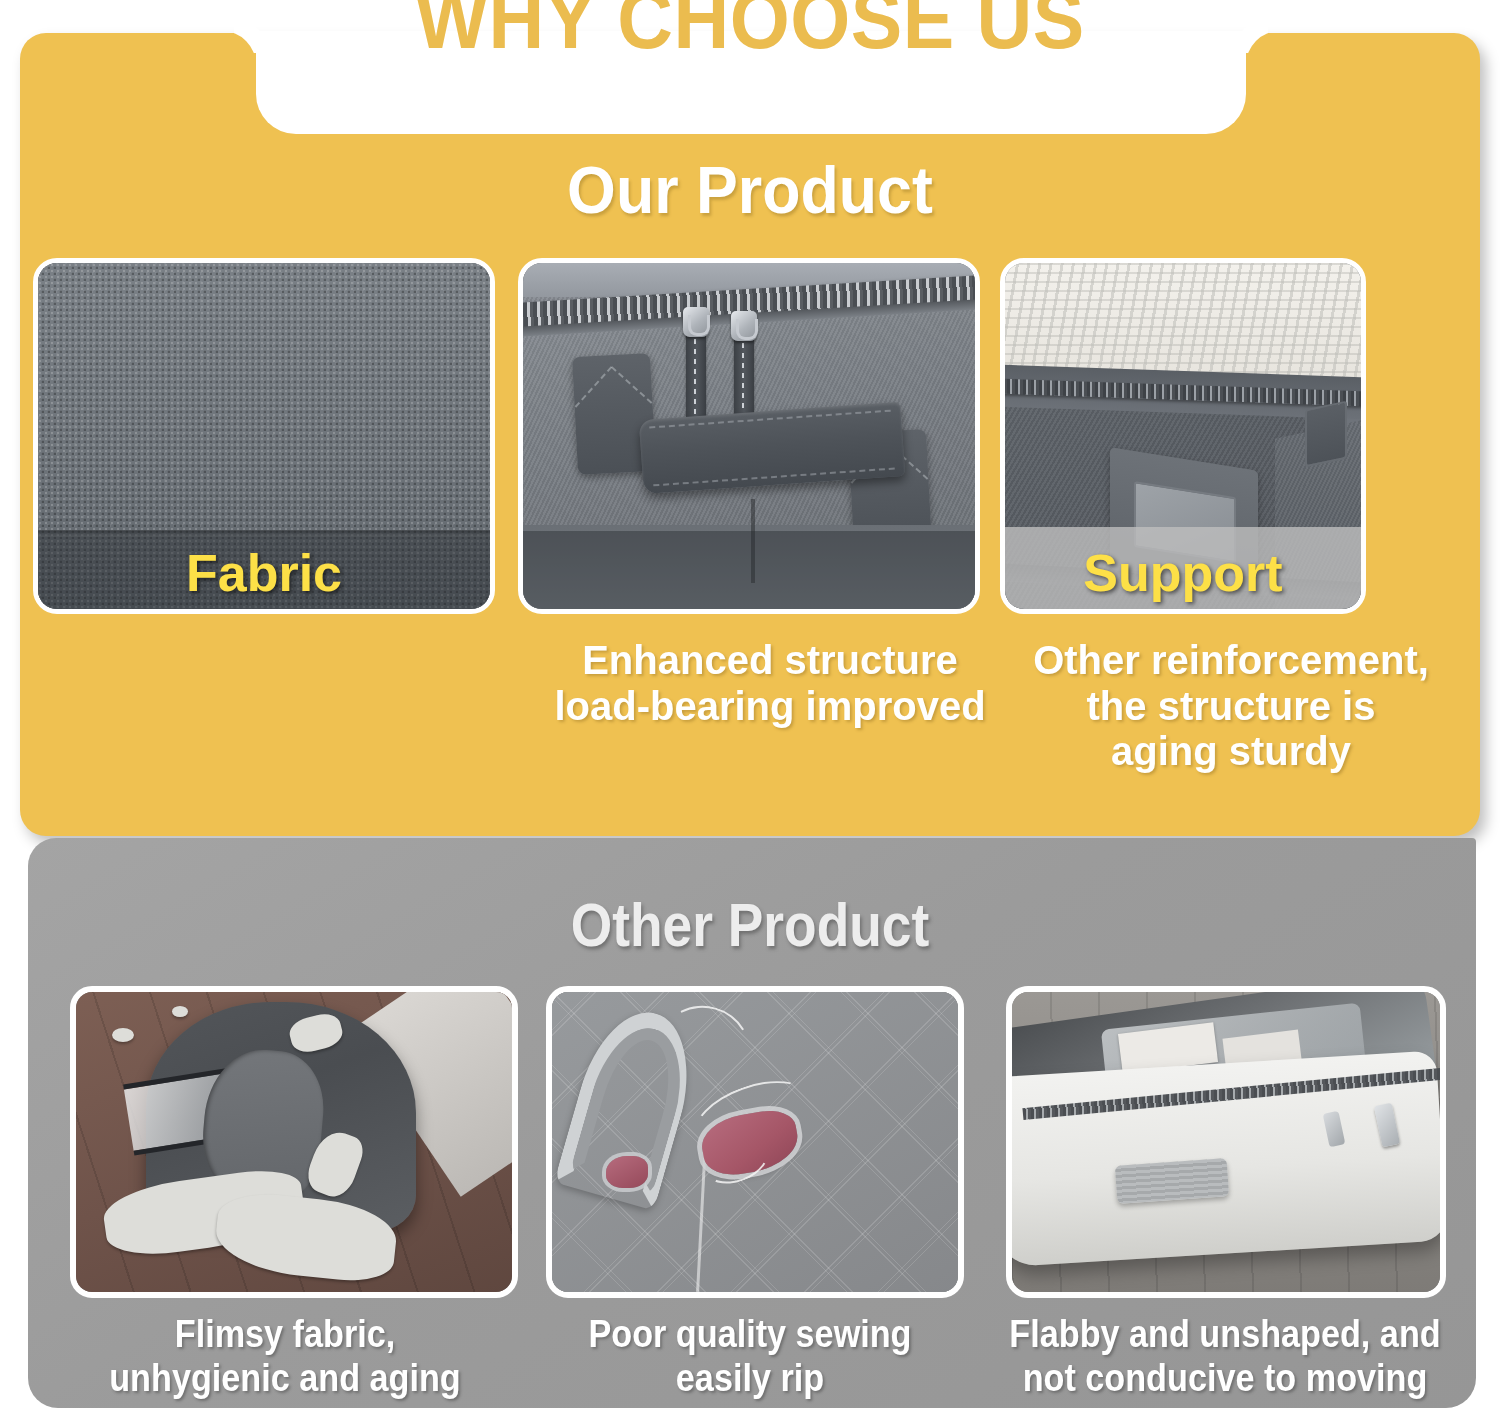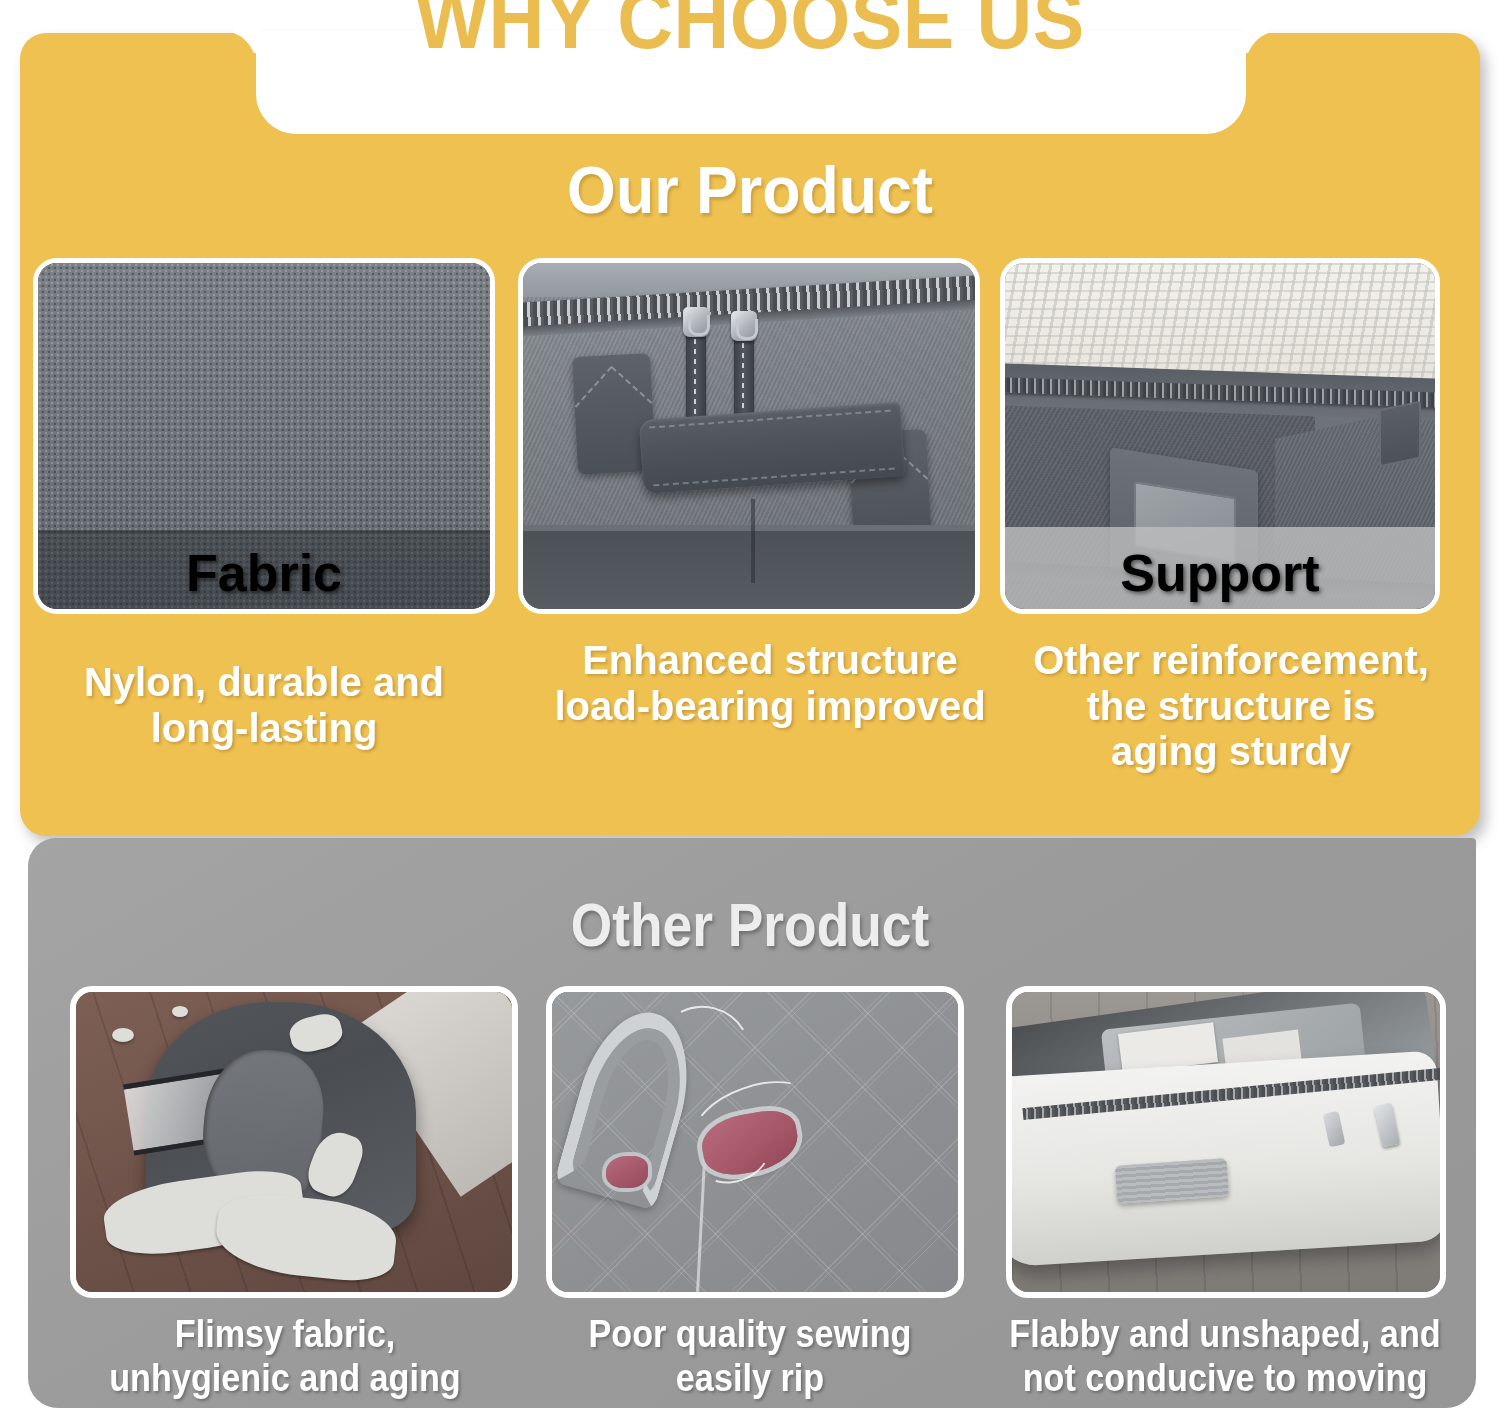--- a/index.html
+++ b/index.html
@@ -69,28 +69,28 @@
   
   .tile {
     position: absolute; top: 258px; height: 356px;
     border: 5px solid #ffffff;
     border-radius: 24px;
     overflow: hidden;
     background: #6e737a;
   }
   .tile-1 { left: 33px;  width: 462px; }
   .tile-2 { left: 518px; width: 462px; }
-  .tile-3 { left: 1000px; width: 440px; padding-left: 44px; }
+  .tile-3 { left: 1000px; width: 366px; padding-left: 44px; }
 
   .tile-photo { position: absolute; inset: 0; overflow: hidden; }
 
   .tile-label {
     position: absolute; left: 0; right: 0; bottom: 0;
     text-align: center;
-    color: #000000; font-weight: bold; font-size: 52px;
+    color: #fde047; font-weight: bold; font-size: 52px;
     text-shadow: 2px 2px 4px rgba(0,0,0,0.55);
     padding-bottom: 6px;
     z-index: 5;
   }
   .band-dark {
     position: absolute; left: 0; right: 0; bottom: 0; height: 78px;
     background: rgba(40,44,48,0.45);
     z-index: 3;
   }
   .band-light {
@@ -460,24 +460,20 @@
       <div class="s-boxtop"></div>
       <div class="s-zip"></div>
       <div class="s-window"></div>
       <div class="s-tab"></div>
       <div class="s-edge"></div>
     </div>
     <div class="band-light"></div>
     <div class="tile-label">Support</div>
   </div>
 
-  <div class="cap cap-1">
-    <div>Nylon, durable and</div>
-    <div>long-lasting</div>
-  </div>
   <div class="cap cap-2">
     <div>Enhanced structure</div>
     <div>load-bearing improved</div>
   </div>
   <div class="cap cap-3">
     <div>Other reinforcement,</div>
     <div>the structure is</div>
     <div>aging sturdy</div>
   </div>
 

